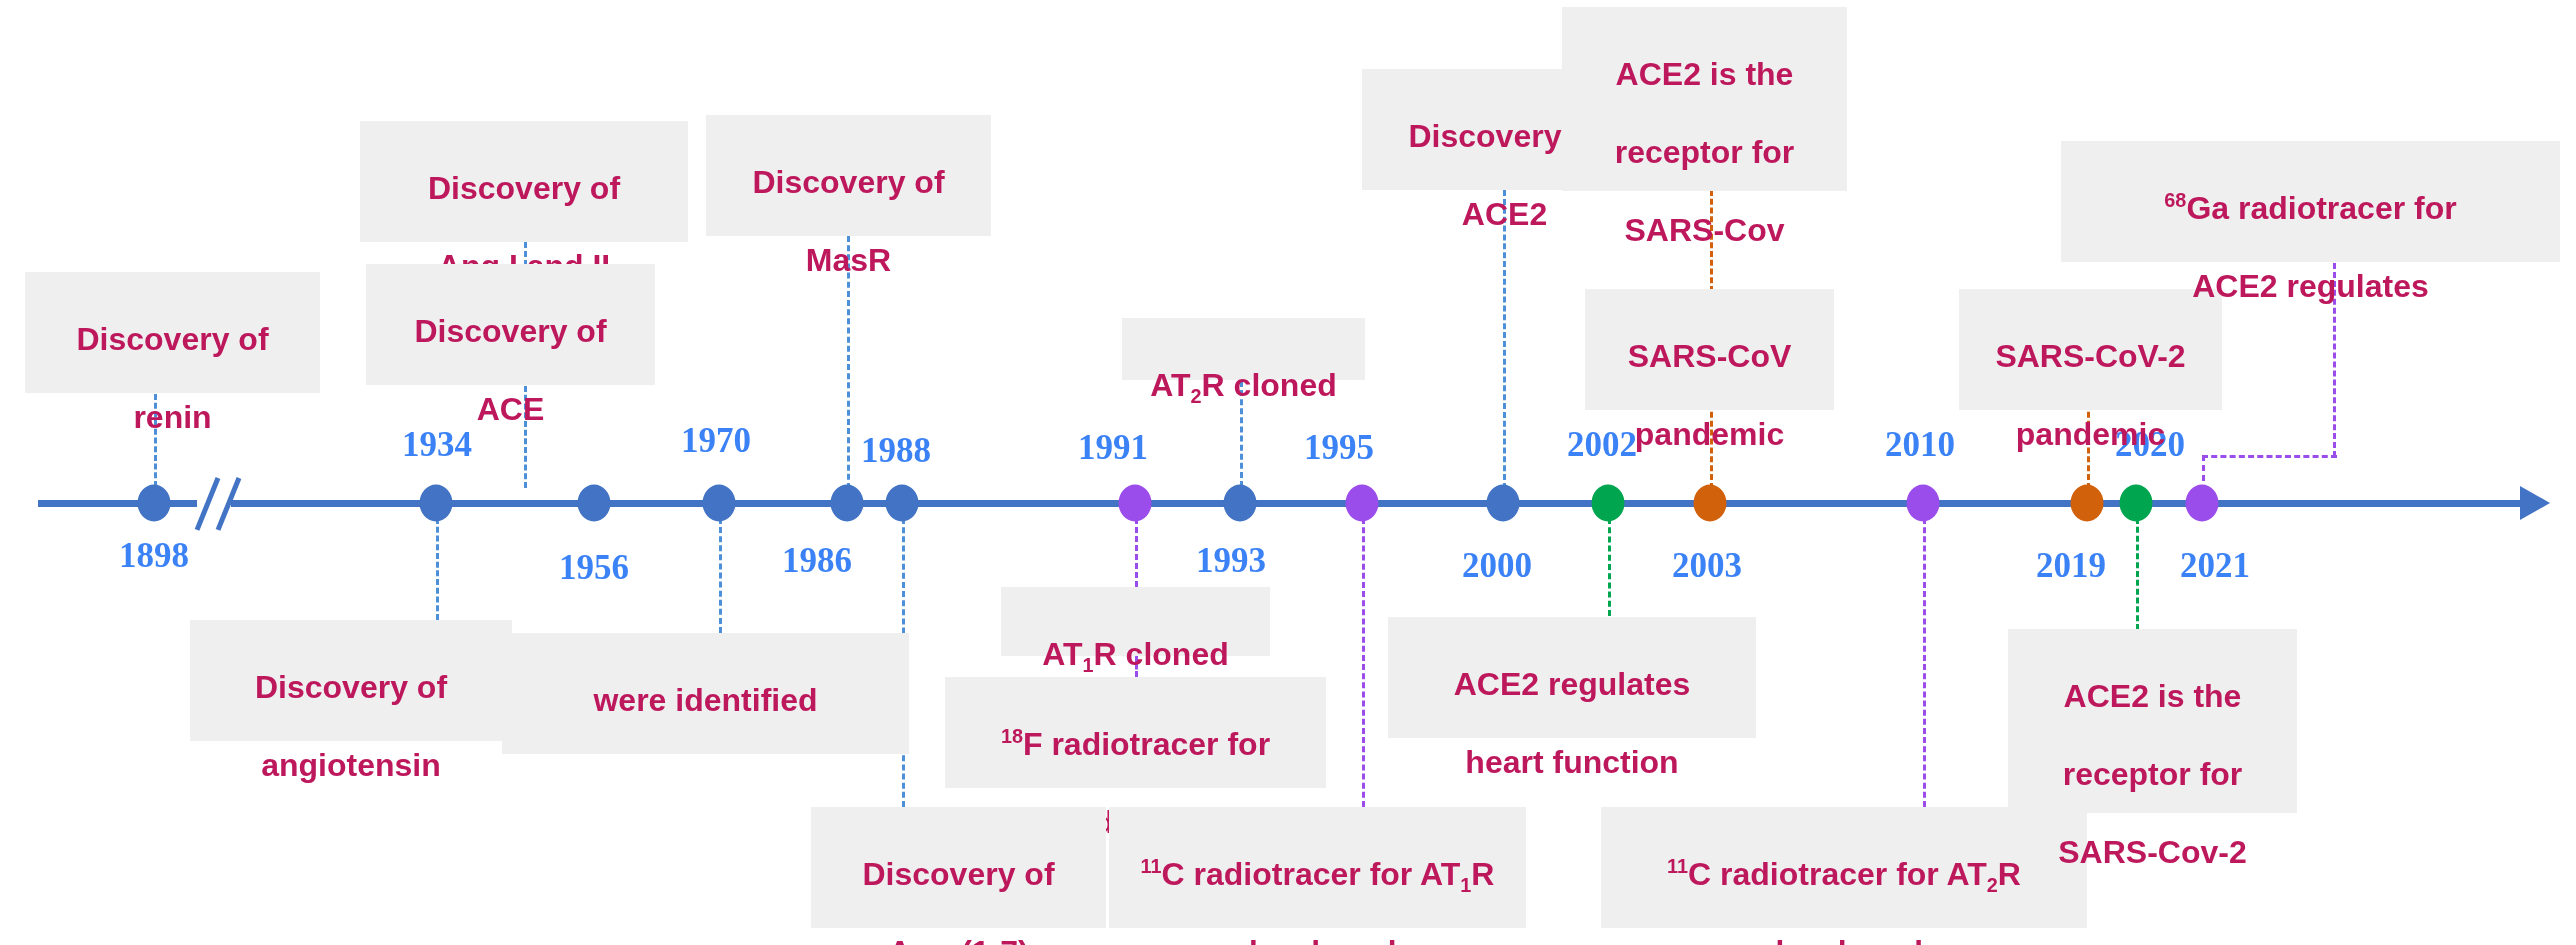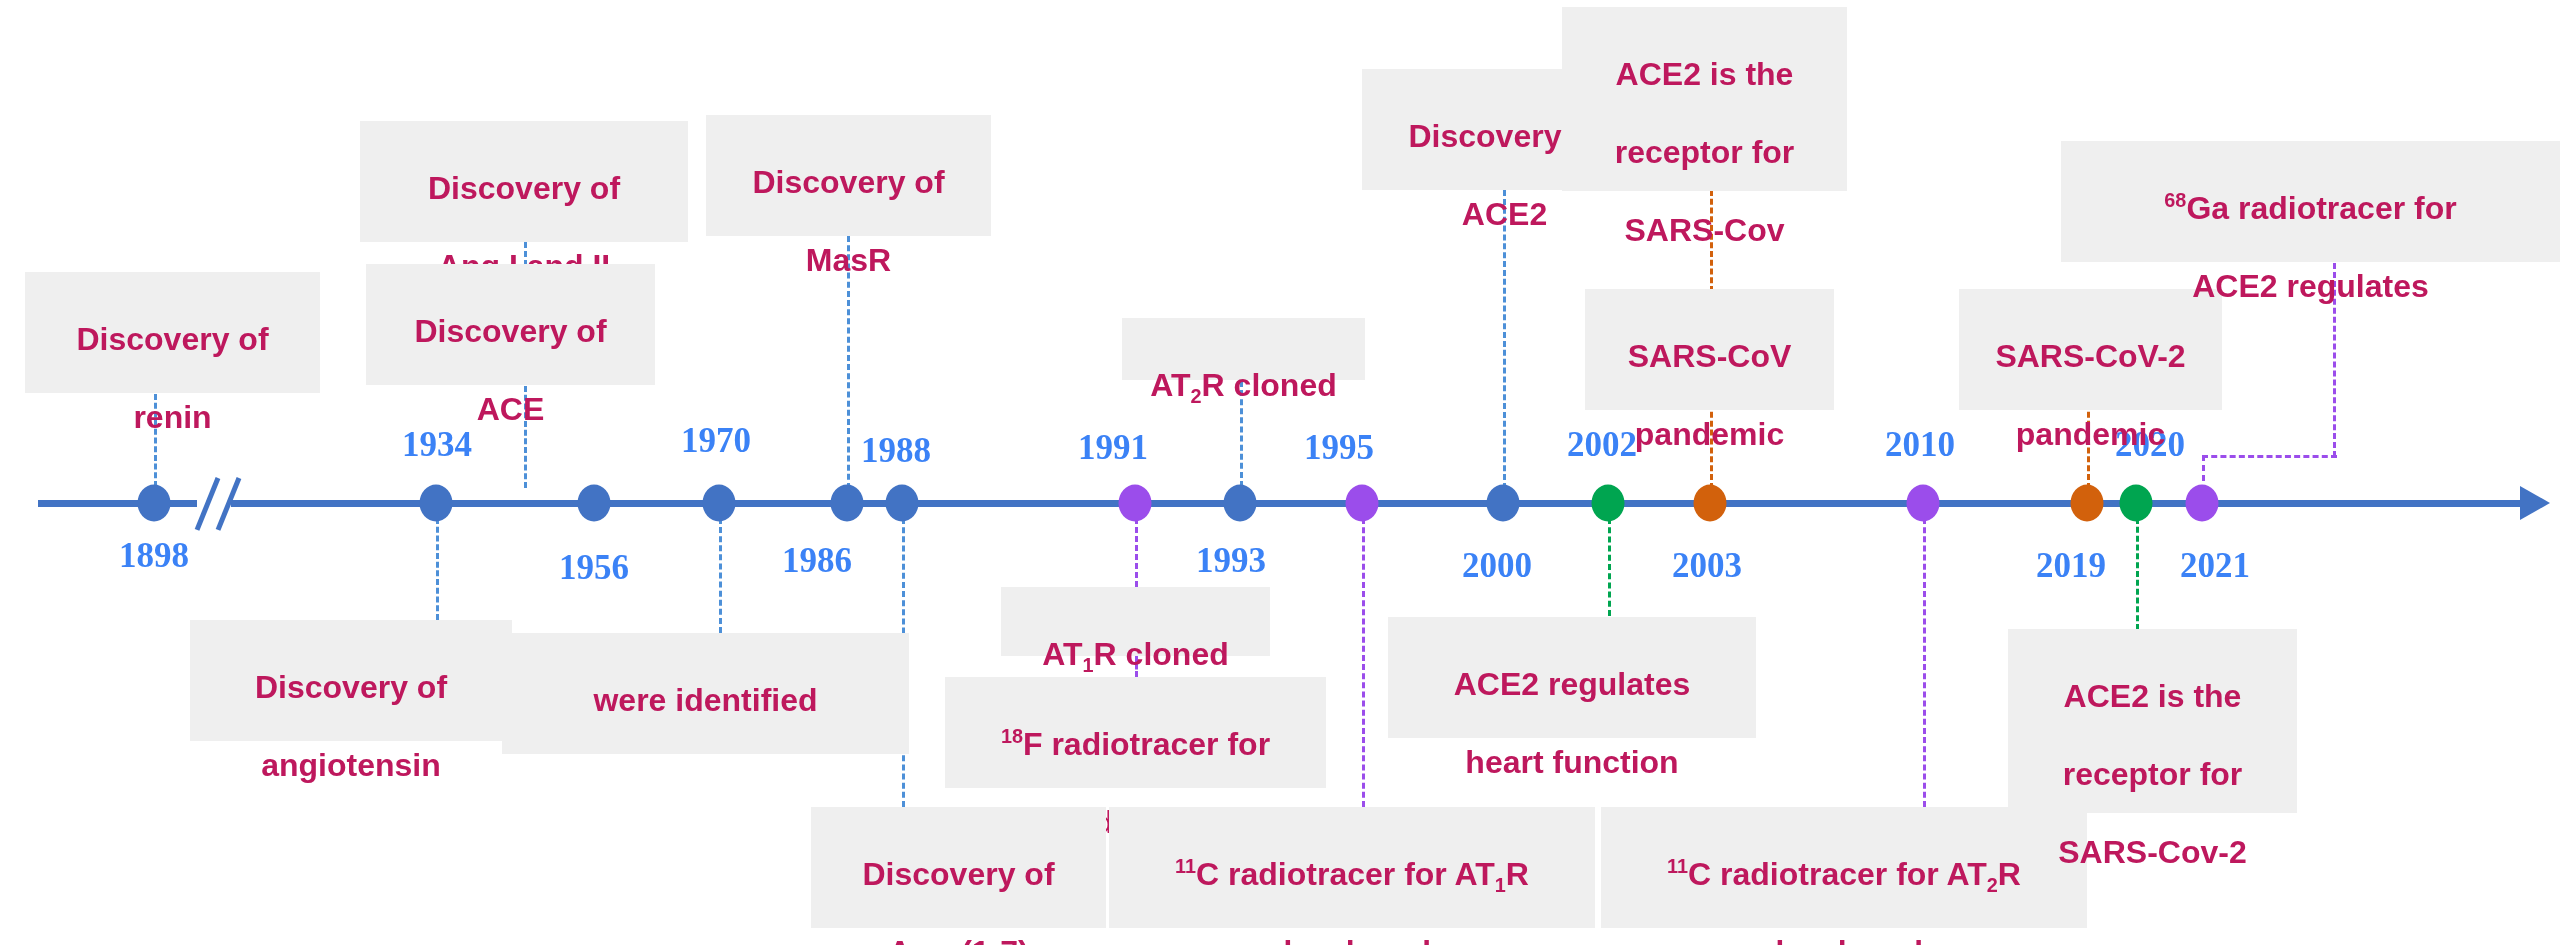--- a/index.html
+++ b/index.html
@@ -217,21 +217,21 @@
   <div class="box" style="left:945px;top:677px;width:381px;height:111px;">
     <div><sup>18</sup><span>F radiotracer for</span></div>
     <div>ACE developed</div>
   </div>
 
   <div class="box" style="left:811px;top:807px;width:295px;height:121px;">
     <div>Discovery of</div>
     <div>Ang-(1-7)</div>
   </div>
 
-  <div class="box" style="left:1109px;top:807px;width:486px;height:121px;">
+  <div class="box" style="left:1109px;top:807px;width:417px;height:121px;">
     <div><sup>11</sup><span>C radiotracer for AT</span><sub>1</sub><span>R</span></div>
     <div>developed</div>
   </div>
 
   <div class="box" style="left:1388px;top:617px;width:368px;height:121px;text-align:center;">
     <div>ACE2 regulates</div>
     <div>heart function</div>
   </div>
 
   <div class="box" style="left:1601px;top:807px;width:486px;height:121px;">

